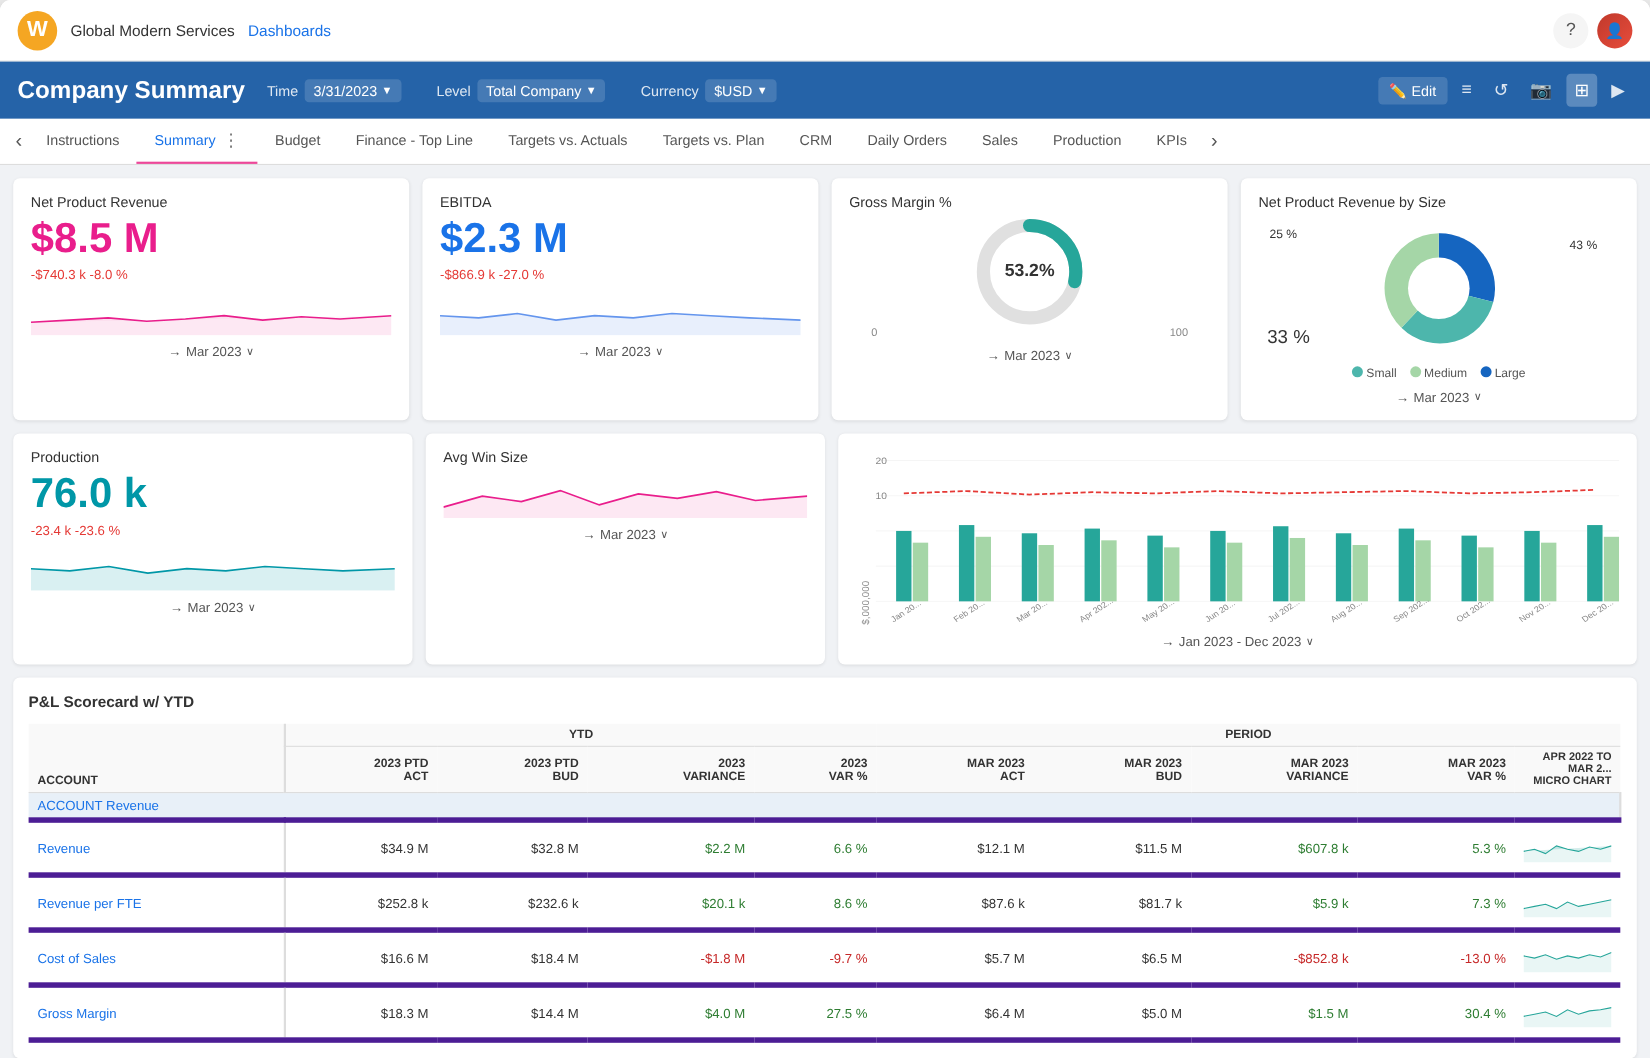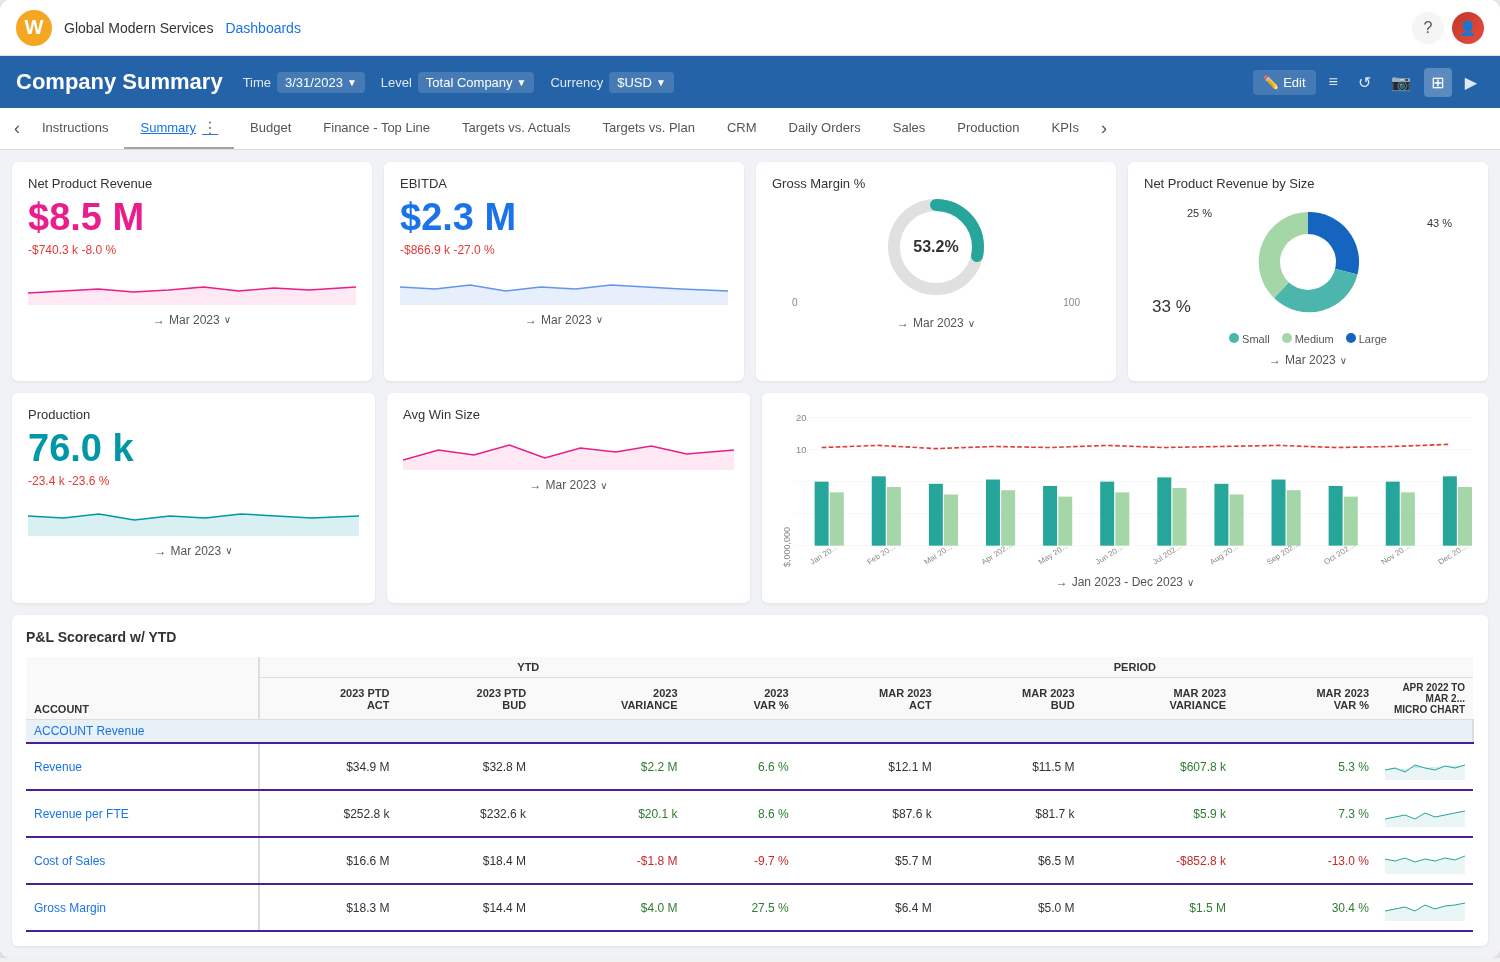--- a/index.html
+++ b/index.html
@@ -13,35 +13,35 @@
     .logo-w { font-size: 20px; font-weight: bold; color: #fff; }
     .company-name { color: #333; font-size: 14px; font-weight: 500; margin-right: 12px; }
     .dashboards-link { color: #1a73e8; font-size: 14px; }
     .nav-spacer { flex: 1; }
     .nav-icon { width: 32px; height: 32px; border-radius: 50%; background: #f5f5f5; display: flex; align-items: center; justify-content: center; cursor: pointer; color: #555; font-size: 16px; margin-left: 8px; }
     .avatar { width: 32px; height: 32px; border-radius: 50%; background: linear-gradient(135deg, #c0392b, #e74c3c); margin-left: 8px; overflow: hidden; display: flex; align-items: center; justify-content: center; color: white; font-size: 14px; }
 
     
     .header-bar { background: #2563a8; padding: 4px 16px; display: flex; align-items: center; height: 52px; }
     .page-title { color: #fff; font-size: 22px; font-weight: bold; margin-right: 20px; }
-    .header-filter { display: flex; align-items: center; gap: 16px; text-align: right; }
+    .header-filter { display: flex; align-items: center; gap: 32px; text-align: right; }
     .filter-group { display: flex; align-items: center; gap: 6px; color: #fff; font-size: 13px; }
     .filter-label { opacity: 0.85; }
     .filter-value { background: rgba(255,255,255,0.15); border-radius: 4px; padding: 3px 8px; cursor: pointer; display: flex; align-items: center; gap: 4px; font-weight: 500; }
     .chevron { font-size: 10px; }
     .header-actions { margin-left: auto; display: flex; align-items: center; gap: 6px; }
     .header-btn { color: #fff; background: rgba(255,255,255,0.15); border: none; border-radius: 4px; padding: 5px 10px; cursor: pointer; font-size: 13px; display: flex; align-items: center; gap: 4px; }
     .header-icon-btn { color: #fff; background: transparent; border: none; border-radius: 4px; padding: 5px 7px; cursor: pointer; font-size: 16px; opacity: 0.85; }
     .header-icon-btn.active { background: rgba(255,255,255,0.25); opacity: 1; }
 
     
     .tab-bar { background: #fff; display: flex; align-items: center; border-bottom: 1px solid #ddd; padding: 0 8px; height: 42px; overflow: hidden; }
     .tab-nav-btn { background: none; border: none; color: #555; cursor: pointer; font-size: 18px; padding: 0 6px; height: 100%; display: flex; align-items: center; }
     .tab { padding: 0 16px; height: 100%; display: flex; align-items: center; cursor: pointer; font-size: 13px; color: #555; white-space: nowrap; gap: 6px; border-bottom: 2px solid transparent; }
-    .tab.active { color: #1a73e8; border-bottom: 2px solid #a3a3a3; font-weight: 500; text-decoration: underline; }
+    .tab.active { color: #1a73e8; border-bottom: 2px solid #ec4899; font-weight: 500; }
     .tab-more-icon { font-size: 16px; color: #777; cursor: pointer; }
 
     
     .main-content { background: #f0f2f5; padding: 12px; display: flex; flex-direction: column; gap: 12px; }
 
     
     .widget-grid-top { display: grid; grid-template-columns: 1fr 1fr 1fr 1fr; gap: 12px; }
     .widget-grid-middle { display: grid; grid-template-columns: 1fr 1fr 2fr; gap: 12px; }
 
     .widget { background: #fff; border-radius: 6px; padding: 14px 16px; box-shadow: 0 1px 3px rgba(0,0,0,0.08); }
@@ -63,21 +63,21 @@
     .donut-axis { display: flex; justify-content: space-between; font-size: 10px; color: #888; padding: 0 20px; }
     .donut-legend { display: flex; gap: 12px; justify-content: center; margin-top: 6px; font-size: 11px; color: #555; }
     .legend-dot { width: 10px; height: 10px; border-radius: 50%; display: inline-block; margin-right: 3px; }
 
     
     .pl-section { background: #fff; border-radius: 6px; padding: 14px; box-shadow: 0 1px 3px rgba(0,0,0,0.08); }
     .pl-title { font-size: 14px; font-weight: 600; color: #333; margin-bottom: 12px; }
     
     .pl-table { width: 100%; border-collapse: collapse; font-size: 12px; }
     .pl-table th { text-align: center; padding: 4px 8px; font-weight: 600; color: #333; font-size: 11px; border-bottom: 1px solid #ddd; background: #f9f9f9; }
-    .pl-table td { padding: 6px 8px; border-bottom: 2px solid #4c1d95; color: #333; margin-top: 24px; }
+    .pl-table td { padding: 6px 8px; border-bottom: 5px solid #4c1d95; color: #333; margin-top: 24px; }
     .pl-table .account-col { font-weight: 500; color: #1a73e8; text-align: left; border-right: 2px solid #ddd; }
     .pl-table .num-col { text-align: right; }
     .pl-table .pos { color: #2e7d32; }
     .pl-table .neg { color: #c62828; }
     .section-header { background: #e8f0f8; font-weight: 600; color: #333; text-align: left; }
     .ytd-header { text-align: center; background: #e8f0f8; font-weight: 600; padding: 4px; font-size: 11px; color: #333; }
     .period-header { text-align: center; background: #e8f4f0; font-weight: 600; padding: 4px; font-size: 11px; color: #333; }
     
     .micro-chart-cell { width: 80px; }
 
@@ -247,21 +247,21 @@
           <svg width="120" height="120" viewBox="0 0 120 120">
 
             <path d="M60,60 L60,10 A50,50 0 0,1 109.5,72.5 Z" fill="#1565c0"></path>
 
             <path d="M60,60 L109.5,72.5 A50,50 0 0,1 26,96 Z" fill="#4db6ac"></path>
 
             <path d="M60,60 L26,96 A50,50 0 0,1 60,10 Z" fill="#a5d6a7"></path>
             <circle cx="60" cy="60" r="28" fill="white"></circle>
           </svg>
           <div style="position:absolute; top:20px; right:20px; font-size:11px; color:#333;">43 %</div>
-          <div style="position:absolute; top:10px; left:10px; font-size:11px; color:#333;margin-left:33px;">25 %</div>
+          <div style="position:absolute; top:10px; left:10px; font-size:11px; color:#333;">25 %</div>
           <div style="position:absolute; bottom:10px; left:8px; font-size:17px; color:#333;">33 %</div>
         </div>
         <div class="donut-legend">
           <span><span class="legend-dot" style="background:#4db6ac;"></span>Small</span>
           <span><span class="legend-dot" style="background:#a5d6a7;"></span>Medium</span>
           <span><span class="legend-dot" style="background:#1565c0;"></span>Large</span>
         </div>
         <div class="widget-footer">
           <span>→</span>
           <span>Mar 2023</span>

